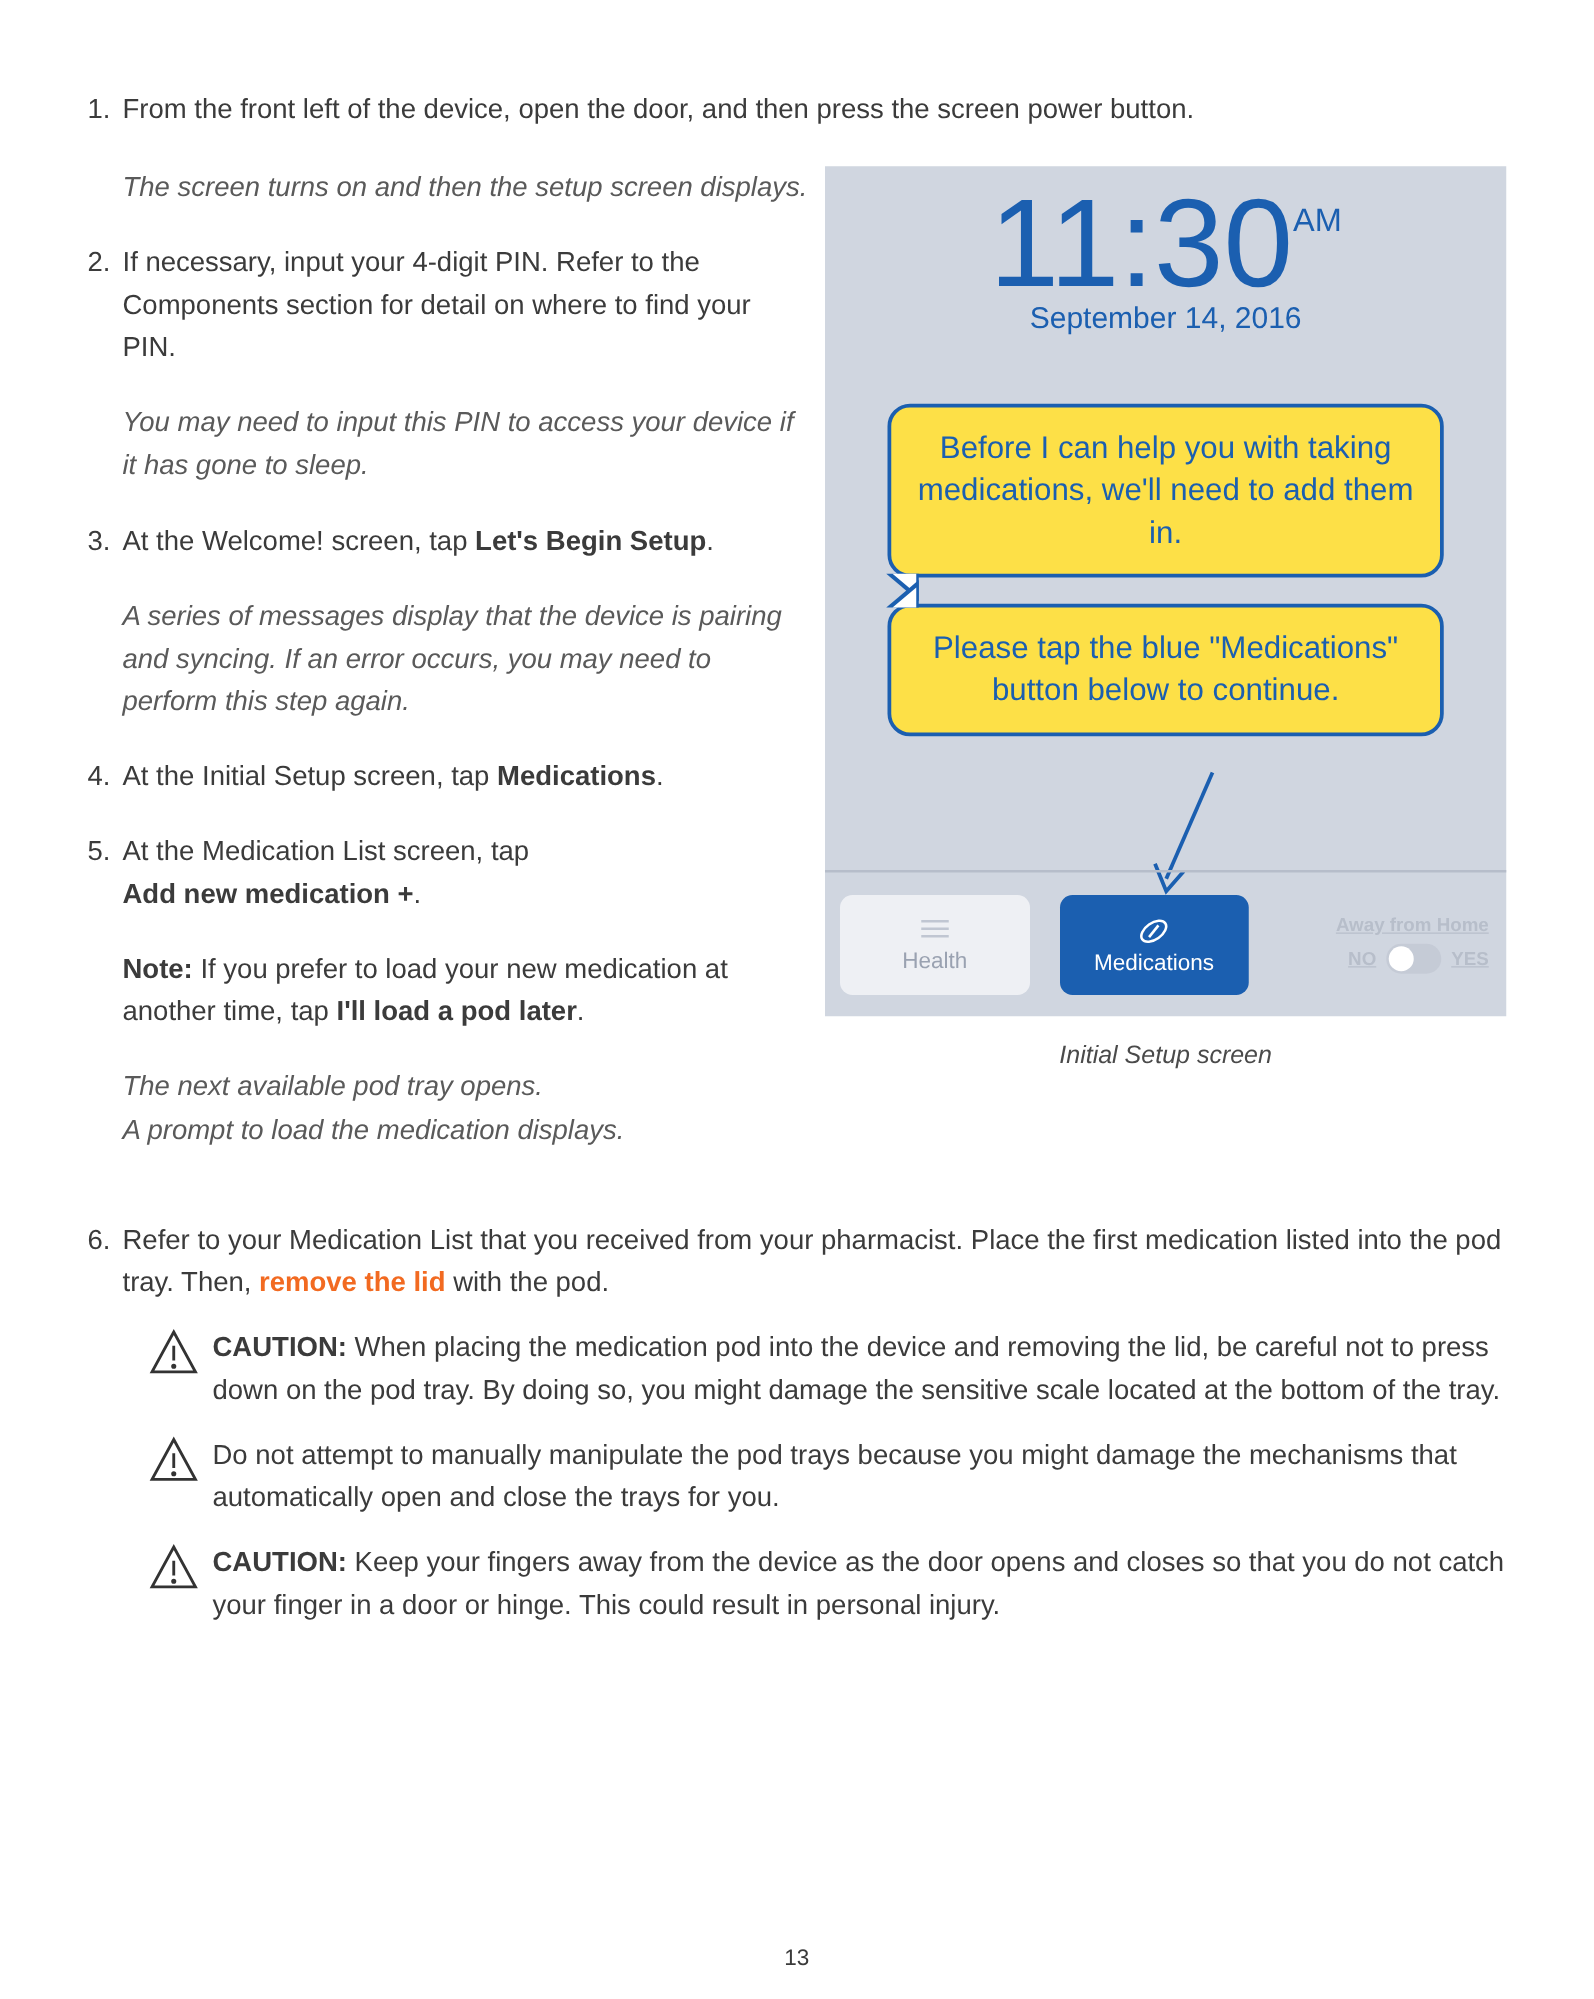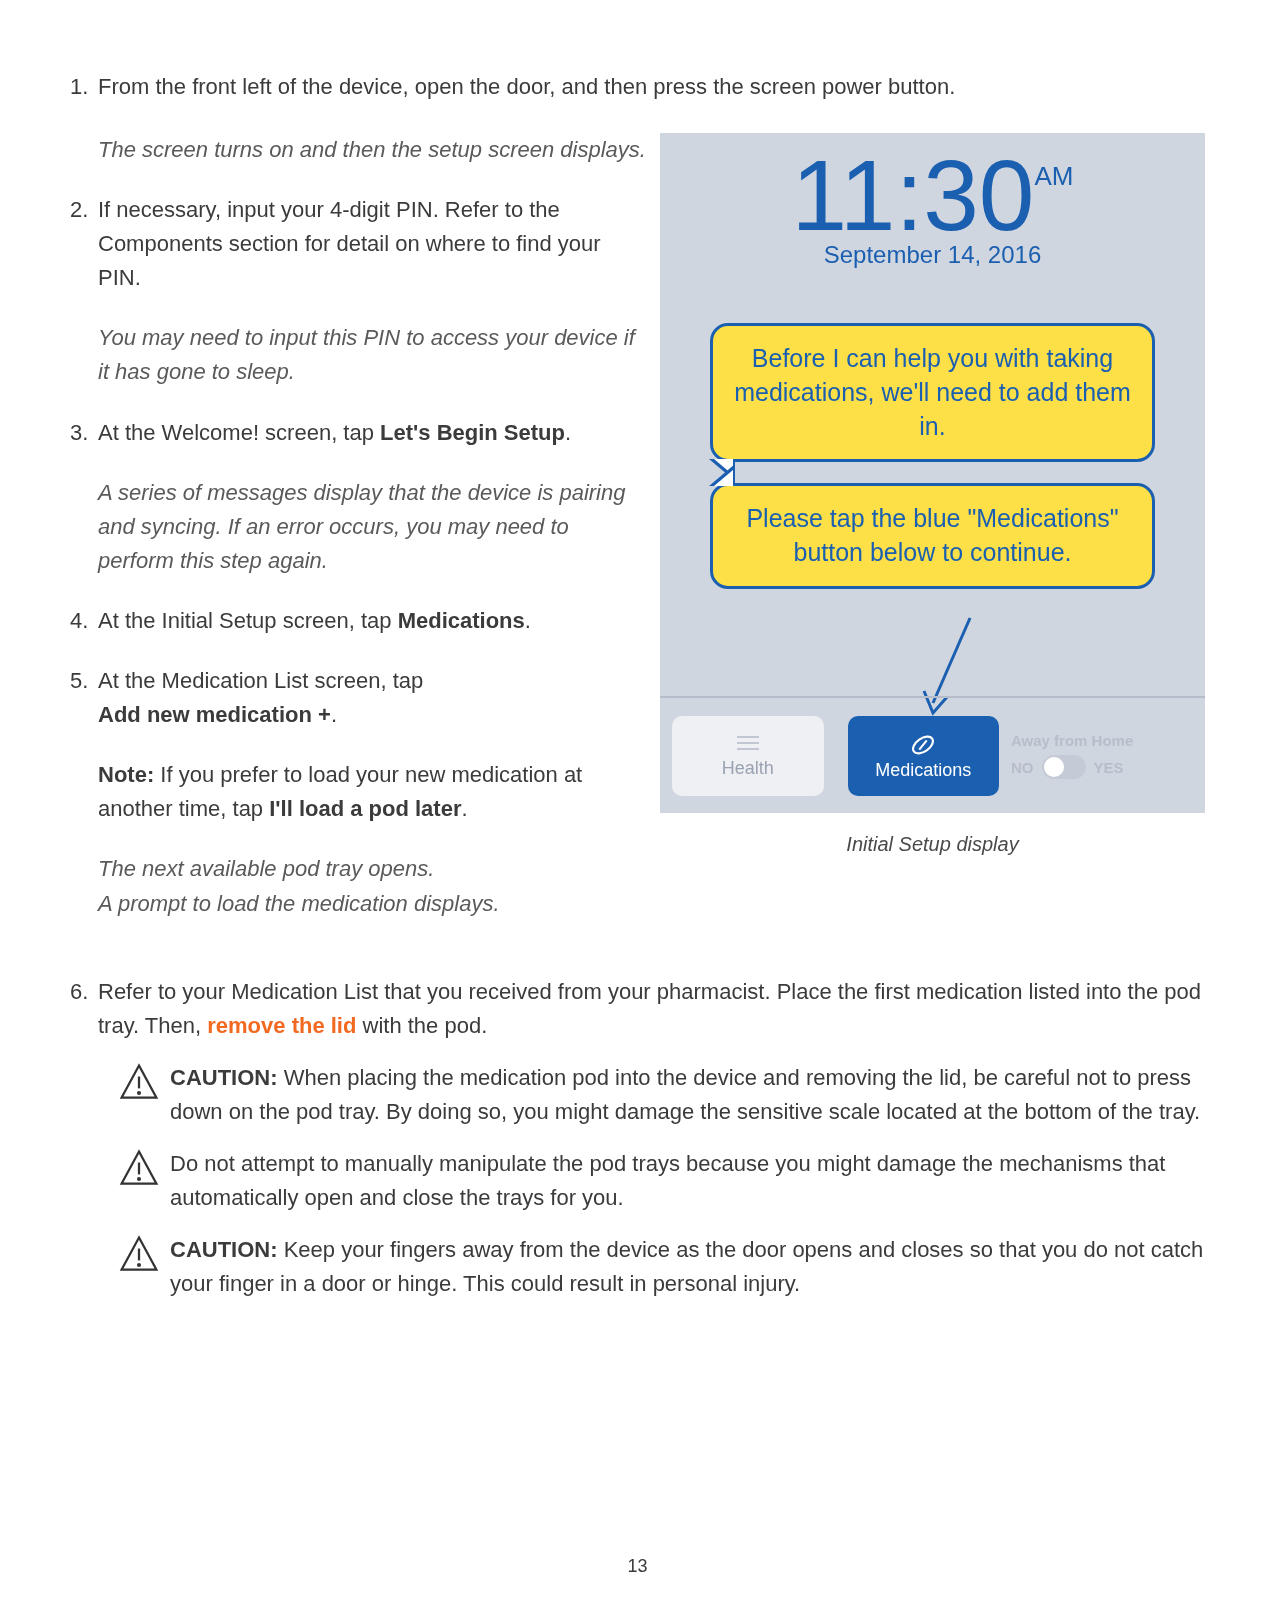--- a/index.html
+++ b/index.html
@@ -171,23 +171,24 @@
     background:#1b5fb0;
     color:#fff;
   }
   .away-col {
     width: 180px;
     margin-right: 14px;
     color:#b7beca;
     font-size: 15px;
     display:flex;
     flex-direction:column;
-    align-items:flex-start;
+    align-items:flex-end;
     justify-content:center;
     height:80px;
+    text-decoration:underline;
   }
   .away-toggle {
     display:flex;
     align-items:center;
     gap:8px;
     margin-top:6px;
     font-weight:700;
   }
   .toggle-knob {
     width: 44px; height: 24px;
@@ -372,21 +373,21 @@
           <div class="away-col">
             <div style="font-weight:700;">Away from Home</div>
             <div class="away-toggle">
               <span>NO</span>
               <div class="toggle-knob"></div>
               <span>YES</span>
             </div>
           </div>
         </div>
       </div>
-      <div class="caption">Initial Setup display</div>
+      <div class="caption">Initial Setup screen</div>
     </div>
   </div>
 
   <div class="lower">
     <div class="num-item">
       <div class="num">6.</div>
       <div class="body">
         <span>Refer to your Medication List that you received from your pharmacist.  Place the first medication listed into the pod tray. Then, </span><span class="orange-bold">remove the lid</span><span> with the pod.</span>
       </div>
     </div>

